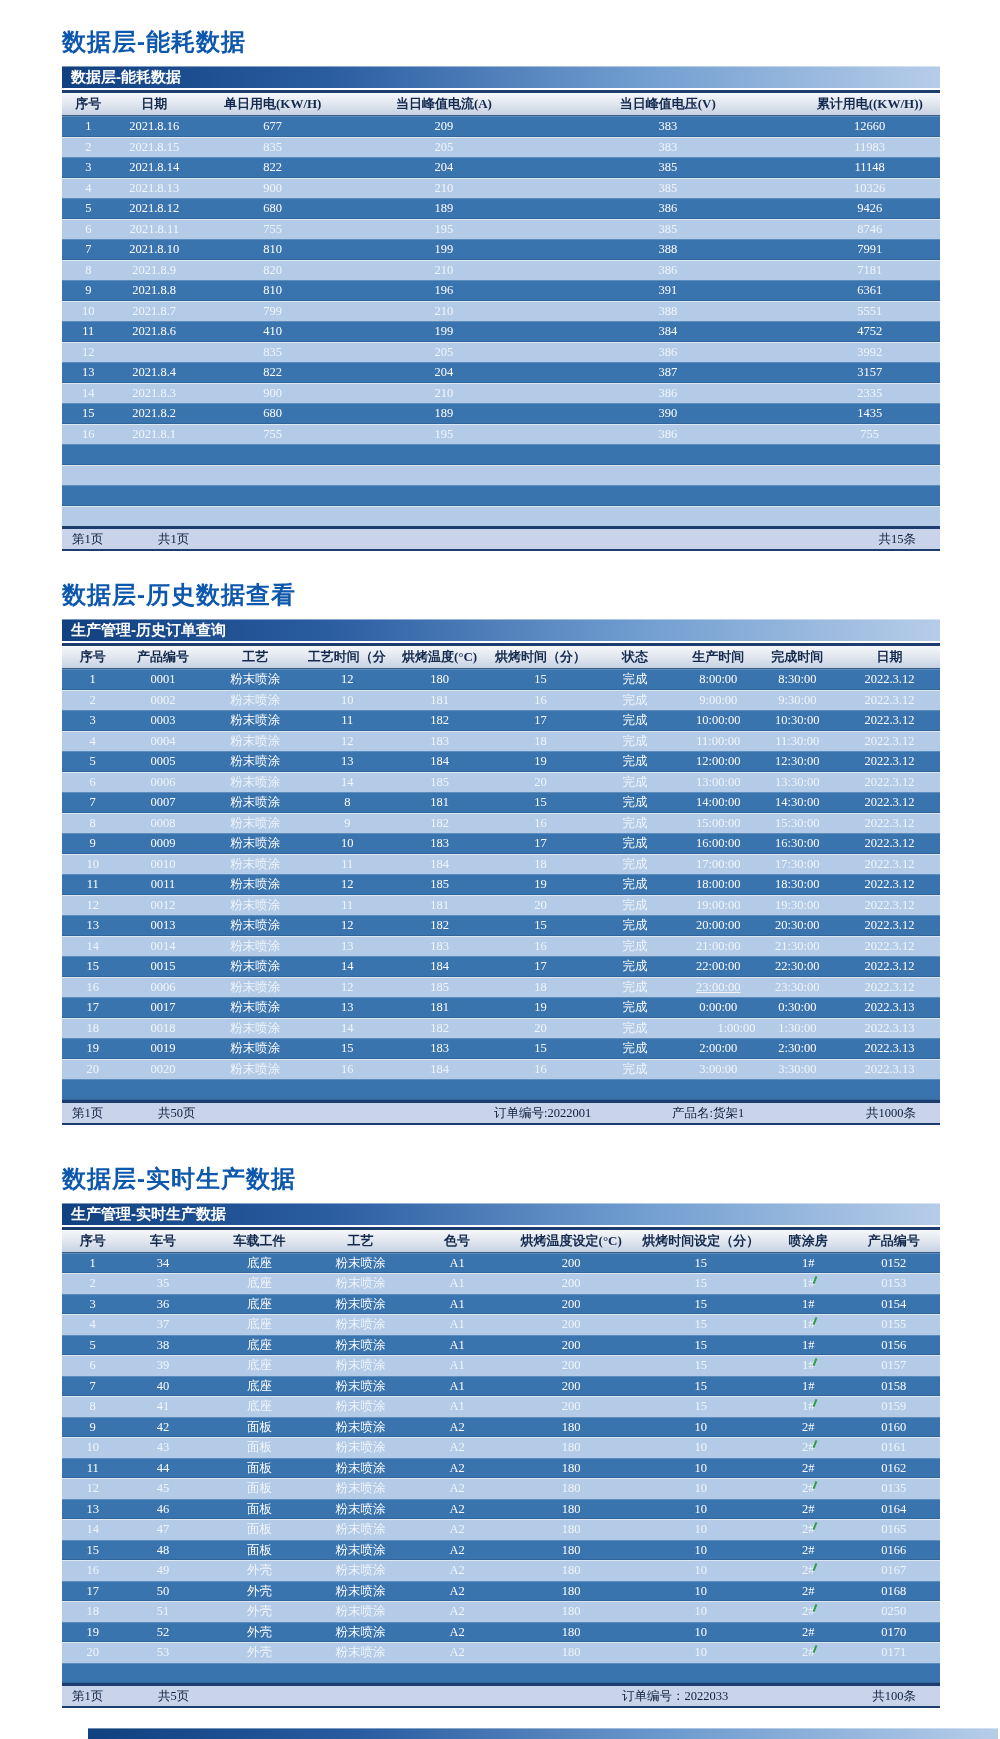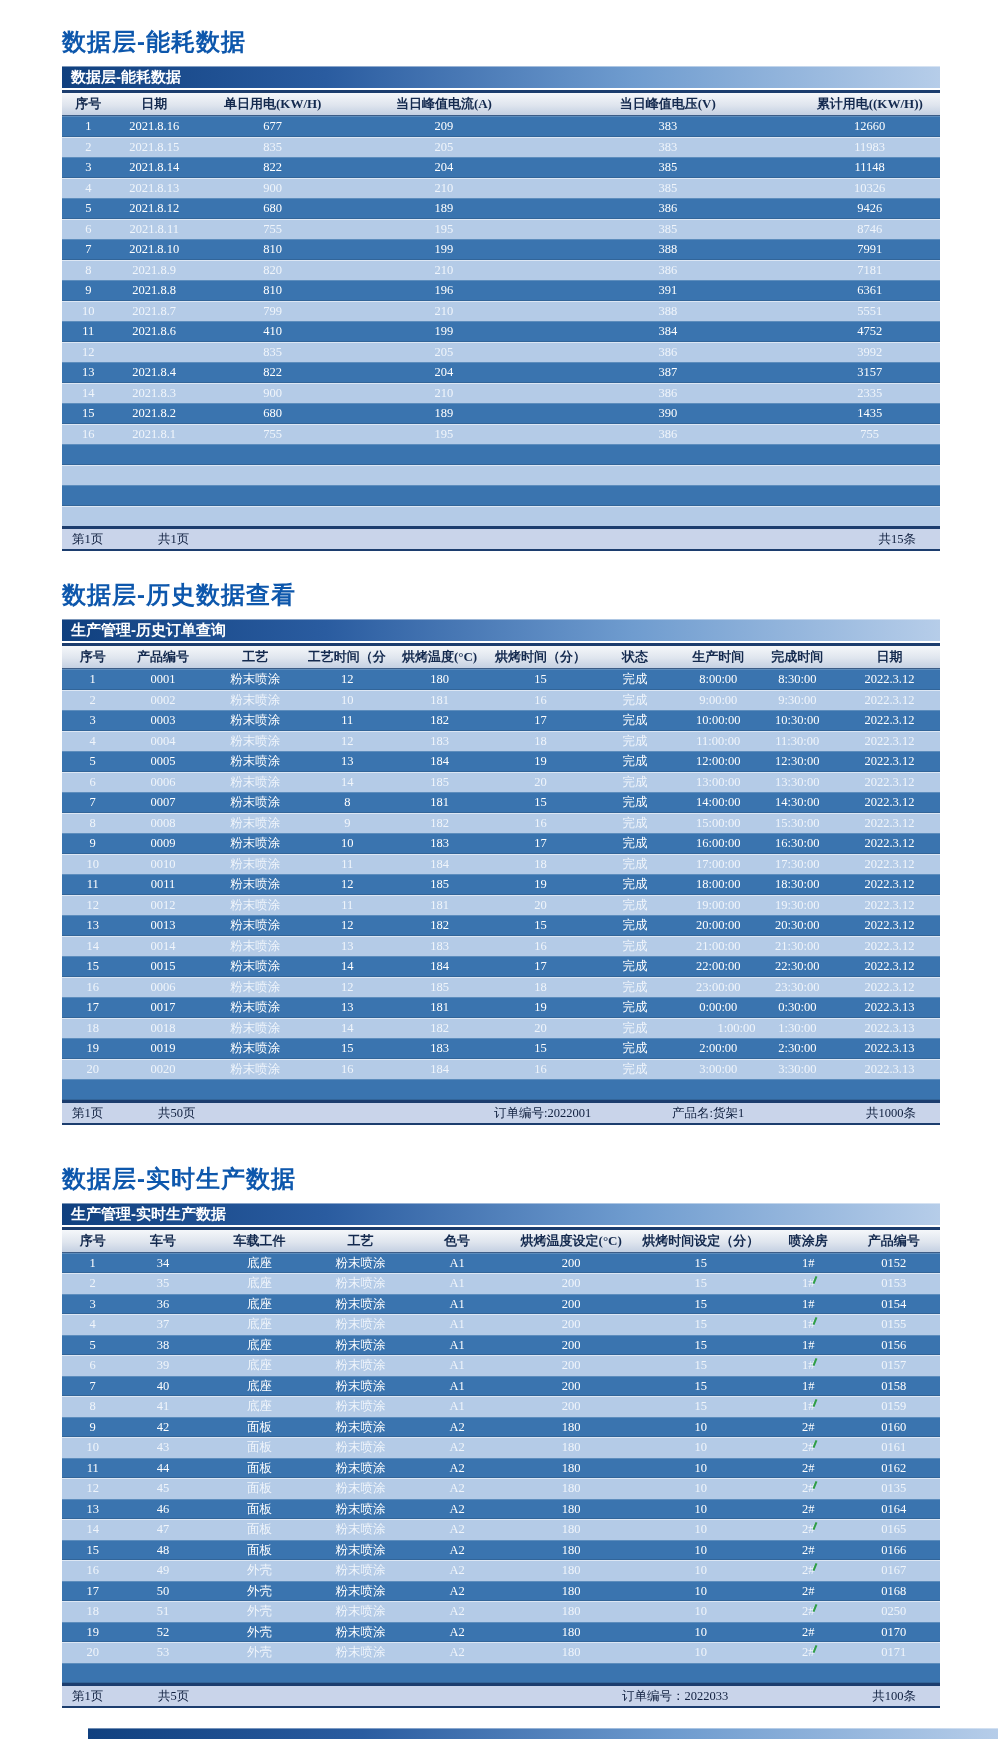--- a/index.html
+++ b/index.html
@@ -423,21 +423,21 @@
           <div class="cell" style="width: 11.5%;">2022.3.12</div>
         </div>
         <div class="trow light">
           <div class="cell" style="width: 7%;">16</div>
           <div class="cell" style="width: 9%;">0006</div>
           <div class="cell" style="width: 12%;">粉末喷涂</div>
           <div class="cell" style="width: 9%;">12</div>
           <div class="cell" style="width: 12%;">185</div>
           <div class="cell" style="width: 11%;">18</div>
           <div class="cell" style="width: 10.5%;">完成</div>
-          <div class="cell" style="width: 8.5%;">23:00:00</div>
+          <div class="cell" style="width: 8.5%; text-decoration: underline;">23:00:00</div>
           <div class="cell" style="width: 9.5%;">23:30:00</div>
           <div class="cell" style="width: 11.5%;">2022.3.12</div>
         </div>
         <div class="trow dark">
           <div class="cell" style="width: 7%;">17</div>
           <div class="cell" style="width: 9%;">0017</div>
           <div class="cell" style="width: 12%;">粉末喷涂</div>
           <div class="cell" style="width: 9%;">13</div>
           <div class="cell" style="width: 12%;">181</div>
           <div class="cell" style="width: 11%;">19</div>

